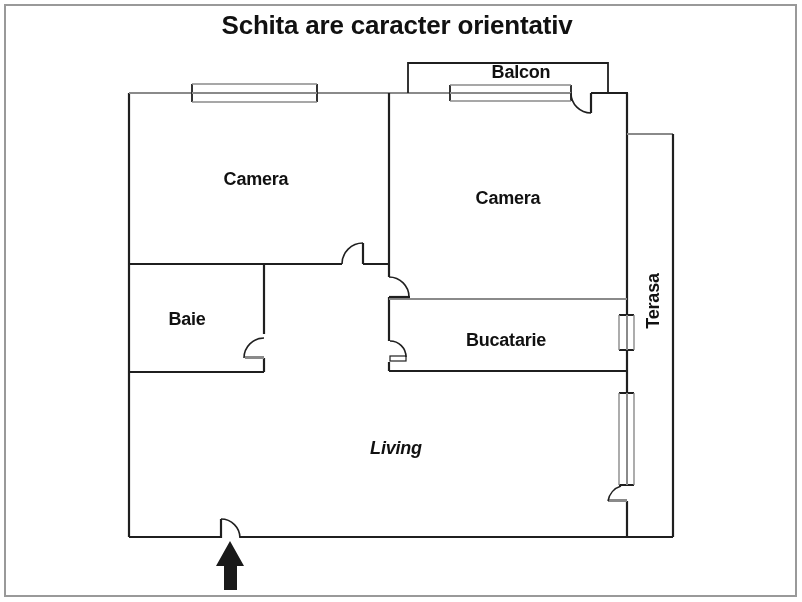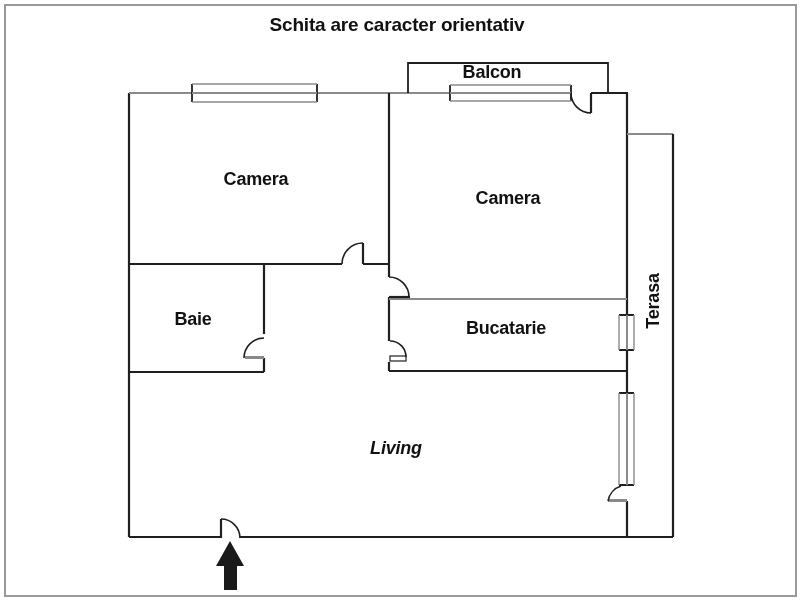--- a/index.html
+++ b/index.html
@@ -20,21 +20,21 @@
   .frame{
     position:absolute;left:4px;top:4px;width:793px;height:593px;
     border:2px solid var(--frame);box-sizing:border-box;
   }
   svg.plan{position:absolute;left:0;top:0;}
   .label{
     position:absolute;transform:translate(-50%,-50%);
     font-size:18px;font-weight:600;color:var(--text);
     white-space:nowrap;letter-spacing:-0.2px;
   }
-  .title{font-size:19px;}
+  .title{font-size:26px;}
   .vertical{transform:translate(-50%,-50%) rotate(-90deg);}
   
   .w{stroke:var(--wall);stroke-width:2.2;fill:none;stroke-linecap:butt;}
   .w1{stroke:var(--wall);stroke-width:1.8;fill:none;}
   .g{stroke:var(--light-line);stroke-width:2;fill:none;}
   .g1{stroke:var(--light-line);stroke-width:1.4;fill:none;}
   .leafg{stroke:var(--light-line);stroke-width:3;fill:none;}
   .arc{stroke:var(--wall);stroke-width:1.6;fill:none;}
   .leafrect{stroke:var(--wall);stroke-width:1.2;fill:var(--background);}
   .arrow{fill:var(--arrow);stroke:none;}
@@ -139,21 +139,21 @@
 
   <polygon class="arrow" points="230,541 244,566 237,566 237,590 224,590 224,566 216,566"></polygon>
 </svg>
 
 <div class="label title" style="left:397px;top:25px;">Schita are caracter orientativ</div>
 
 <div class="label" style="left:256px;top:179px;">Camera</div>
 
 <div class="label" style="left:508px;top:198px;">Camera</div>
 
-<div class="label" style="left:478px;top:72px;padding-left:28px;">Balcon</div>
+<div class="label" style="left:507px;top:72px;padding-left:28px;">Balcon</div>
 
-<div class="label" style="left:193px;top:319px;text-align:right;">Baie</div>
+<div class="label" style="left:187px;top:319px;text-align:right;">Baie</div>
 
-<div class="label" style="left:506px;top:328px;">Bucatarie</div>
+<div class="label" style="left:506px;top:340px;">Bucatarie</div>
 
 <div class="label" style="left:396px;top:448px;font-style:italic;">Living</div>
 
 <div class="label vertical" style="left:653px;top:301px;">Terasa</div>
 
 </body></html>

